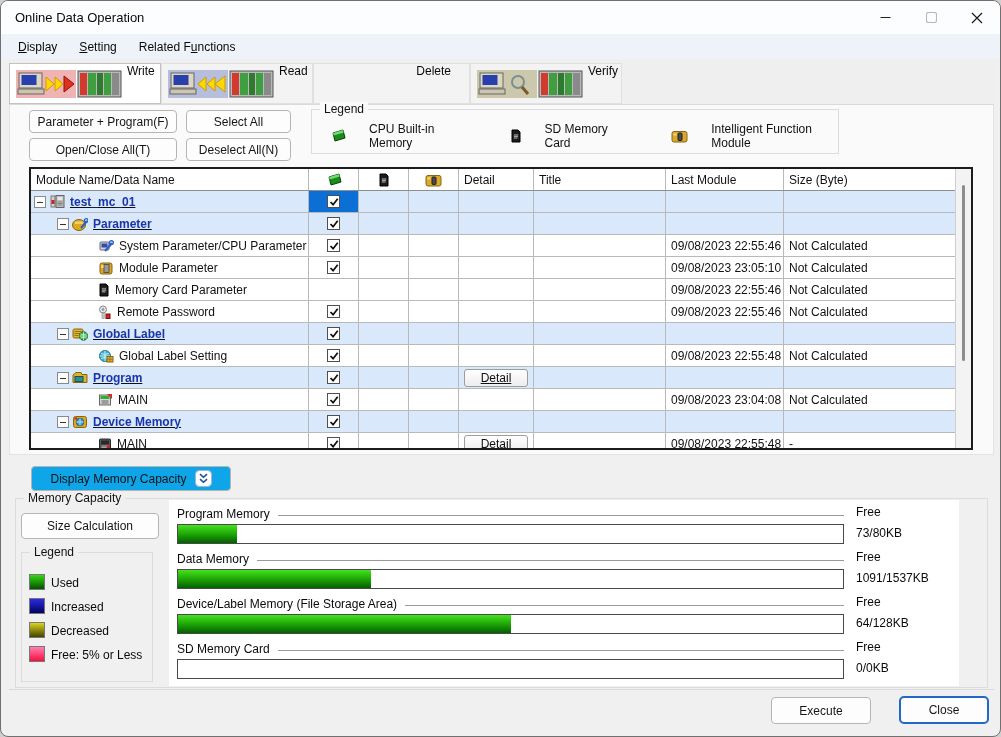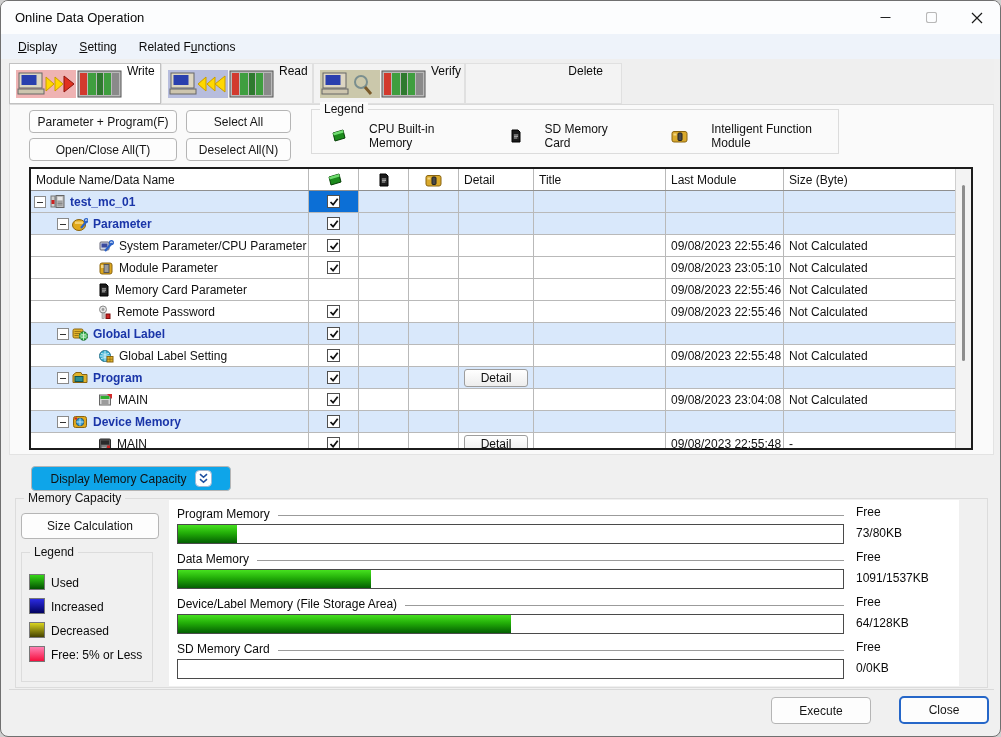--- a/index.html
+++ b/index.html
@@ -29,21 +29,21 @@
   
   .groupbox{position:absolute;border:1px solid #dcdcdc;}
   .gb-title{position:absolute;top:-8px;left:8px;padding:0 4px;font-size:12px;background:#fafafa;white-space:nowrap;}
   .gb-title.grey{background:#f0f0f0;}
   .legend-items{position:absolute;left:0;top:0;width:100%;height:100%;display:flex;align-items:center;padding:8px 18px 0 18px;gap:0;}
   .legend-item{display:flex;align-items:center;gap:23px;}
   
   .tbl{position:absolute;left:28px;top:166px;width:944px;height:283px;border:2px solid #1c1c1c;background:#fff;display:flex;overflow:hidden;}
   .tbl-main{flex:1;overflow:hidden;}
   .trow{display:grid;grid-template-columns:278px 50px 50px 50px 75px 132px 118px 1fr;height:22px;border-bottom:1px solid #b9b9b9;background:#fff;}
-  .trow.hl{background:#d9e8fb;}
+  .trow.hl{background:#d9e8fb;text-decoration:underline;}
   .trow>div{border-right:1px solid #b9b9b9;display:flex;align-items:center;overflow:hidden;font-size:12px;white-space:nowrap;}
   .trow>div:last-child{border-right:none;}
   .thead .trow{border-bottom:1px solid #8f8f8f;background:#fff;}
   .cell-pad{padding-left:5px;}
   .icon{display:inline-flex;align-items:center;justify-content:center;flex:none;}
   .cell-center{justify-content:center;}
   .blue-bold{color:#1a35a8;font-weight:bold;}
   .expander{width:12px;height:12px;border:1px solid #8a8a8a;background:#fff;position:relative;flex:none;}
   .expander::after{content:"";position:absolute;left:2px;right:2px;top:5px;height:1px;background:#333;}
   .leaf-spacer{width:15px;flex:none;}
@@ -141,41 +141,41 @@
             <rect x="62" y="2" width="43" height="26" fill="#b9b9b9" stroke="#555"></rect>
             <rect x="64" y="4" width="7" height="22" fill="#d23a2e"></rect>
             <rect x="72" y="4" width="8" height="22" fill="#3f9e3f"></rect>
             <rect x="81" y="4" width="6" height="22" fill="#2f7a2f"></rect>
             <rect x="88" y="4" width="7" height="22" fill="#3f9e3f"></rect>
             <rect x="96" y="4" width="7" height="22" fill="#8a8a8a"></rect>
           </svg>
         </span>
         <span class="tab-label">Read</span>
       </div>
+      <div class="tab no-icon" style="width:157px">
+        <span class="tab-label">Delete</span>
+      </div>
       <div class="tab" style="width:152px">
         <span class="icon">
           <svg width="106" height="30">
             <rect x="0" y="1" width="60" height="28" fill="#cbc8ab"></rect>
             <rect x="3" y="4" width="23" height="15" fill="#ddd6c2" stroke="#666"></rect>
             <rect x="5.5" y="6" width="15" height="10" fill="#2a3fae"></rect>
             <rect x="2" y="20" width="26" height="5" fill="#cdc5ae" stroke="#666"></rect>
             <circle cx="41" cy="13" r="6" fill="none" stroke="#7a8f8f" stroke-width="2"></circle>
             <path d="M45 18l6 7" stroke="#7a5a2a" stroke-width="3"></path>
             <rect x="62" y="2" width="43" height="26" fill="#b9b9b9" stroke="#555"></rect>
             <rect x="64" y="4" width="7" height="22" fill="#d23a2e"></rect>
             <rect x="72" y="4" width="8" height="22" fill="#3f9e3f"></rect>
             <rect x="81" y="4" width="6" height="22" fill="#2f7a2f"></rect>
             <rect x="88" y="4" width="7" height="22" fill="#3f9e3f"></rect>
             <rect x="96" y="4" width="7" height="22" fill="#8a8a8a"></rect>
           </svg>
         </span>
         <span class="tab-label">Verify</span>
-      </div>
-      <div class="tab no-icon" style="width:157px">
-        <span class="tab-label">Delete</span>
       </div>
     </div>
 
   <div class="btn" style="left:28px;top:109px;width:148px;height:23px;">
       <span>Parameter + Program(F)</span>
     </div>
   <div class="btn" style="left:185px;top:109px;width:105px;height:23px;">
       <span>Select All</span>
     </div>
   <div class="btn" style="left:28px;top:137px;width:148px;height:23px;">

